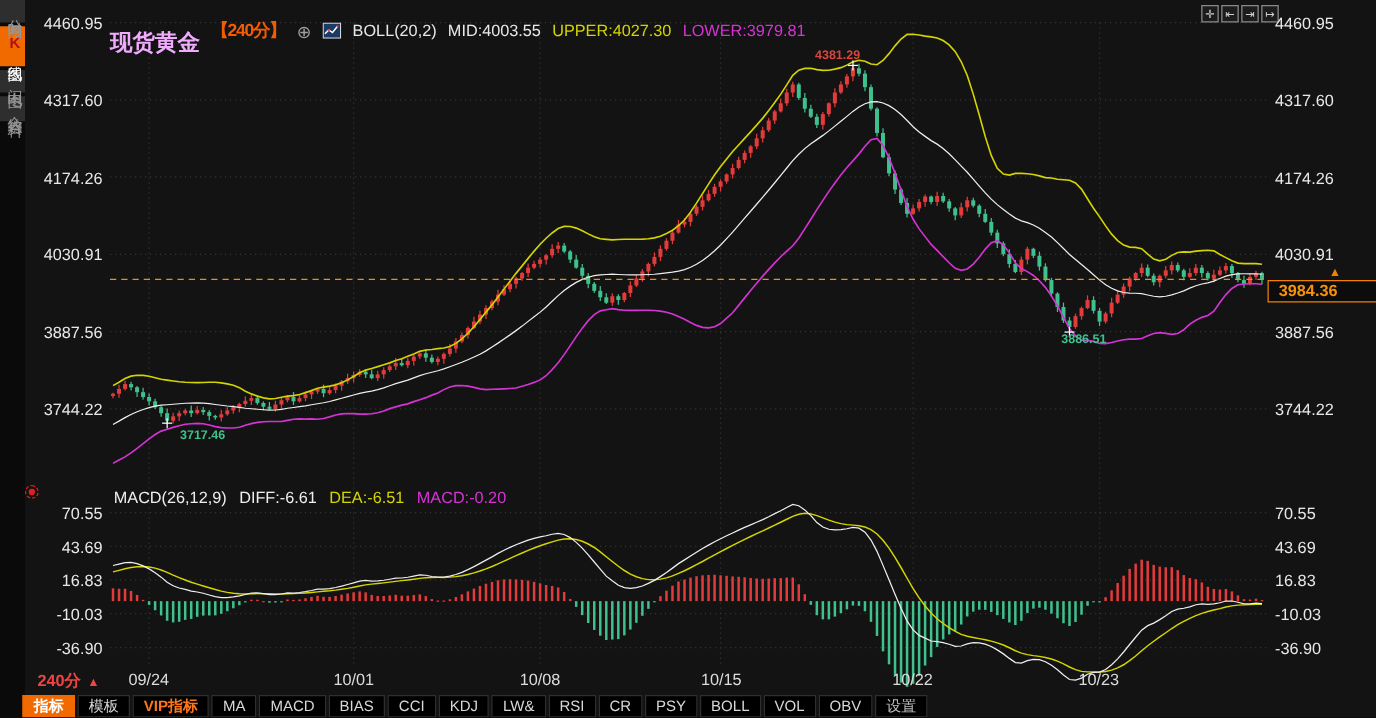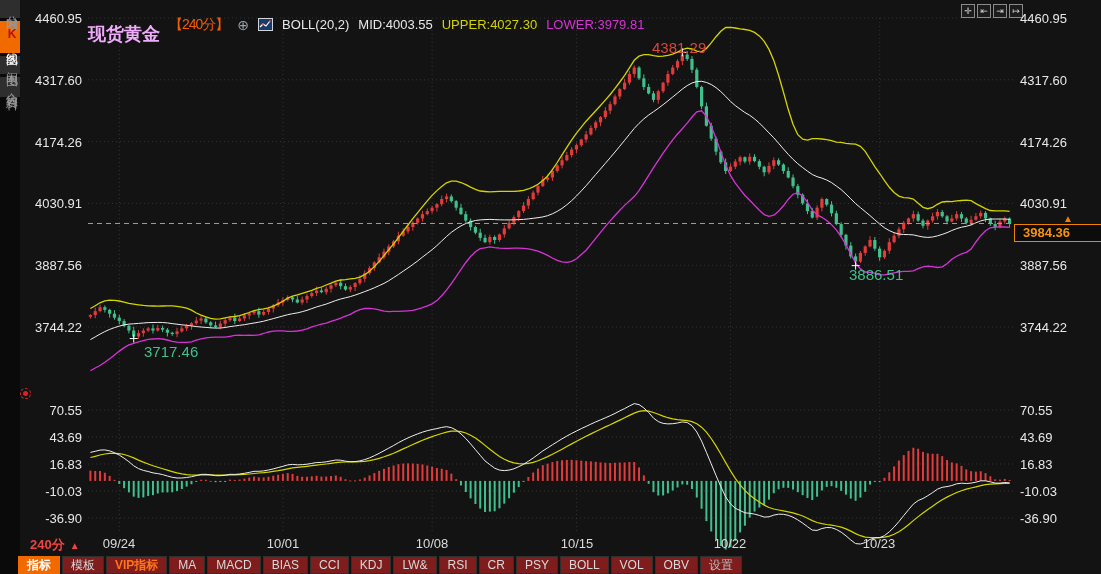--- a/index.html
+++ b/index.html
@@ -16,21 +16,21 @@
   .side-item .kchar{color:#b51212;font-weight:bold;}
 
   
   .rec{position:absolute;left:20px;top:388px;width:11px;height:11px;border:1px dashed #e02020;
     border-radius:50%;box-sizing:border-box;}
   .rec::after{content:"";position:absolute;left:2px;top:2px;width:5px;height:5px;background:#e02020;border-radius:50%;}
 
   
   .titlebar{position:absolute;left:88px;top:3px;display:flex;align-items:center;gap:9px;font-size:13px;white-space:nowrap;}
   .t-symbol{color:#f0abfc;font-weight:bold;font-size:18px;margin-top:19px;}
-  .t-period{color:#f25c05;font-weight:normal;font-size:14px;letter-spacing:-1px;}
+  .t-period{color:#f25c05;font-weight:bold;font-size:14px;letter-spacing:-1px;}
   .t-plus{color:#9aa0a6;font-size:14px;}
   .t-chart-icon{width:15px;height:13px;display:inline-block;}
   .t-boll,.t-mid{color:#e8e8e8;}
   .t-upper{color:#d4d400;}
   .t-lower{color:#d633d6;}
 
   
   .winbtns{position:absolute;left:961px;top:4px;display:flex;gap:2px;}
   .wbtn{width:12px;height:12px;border:1px solid #8a8a8a;background:#1c1c1c;color:#d0d0d0;
     font-size:9px;line-height:12px;text-align:center;cursor:pointer;}
@@ -40,37 +40,37 @@
   .ylabel-r{position:absolute;width:72px;text-align:left;font-size:13px;color:#e8e8e8;left:1020px;}
   .xlabel{position:absolute;top:536px;width:56px;text-align:center;font-size:13px;color:#dcdcdc;}
 
   
   .macdbar{position:absolute;left:91px;top:390px;display:flex;gap:10px;font-size:13px;white-space:nowrap;}
   .m-title,.m-diff{color:#eeeeee;}
   .m-dea{color:#d4d400;}
   .m-macd{color:#d633d6;}
 
   
-  .anno{position:absolute;font-size:15px;font-weight:normal;}
+  .anno{position:absolute;font-size:10px;font-weight:bold;}
   .anno-high{color:#d9453f;}
   .anno-low{color:#3fc08d;}
 
   
   .badge{position:absolute;left:1014px;top:224px;width:80px;height:16px;line-height:16px;
     border:1px solid #f08200;background:#0c0c0c;color:#f8920a;font-size:13px;font-weight:bold;padding-left:8px;}
   .badge-caret{position:absolute;left:1063px;top:213px;color:#f08200;font-size:10px;}
 
   
   .period{position:absolute;left:30px;top:536px;color:#ef4444;font-weight:bold;font-size:13px;cursor:pointer;}
   .period .caret{font-size:10px;margin-left:5px;}
   .watermark{position:absolute;left:962px;top:512px;font-size:32px;color:#d6d6d6;letter-spacing:3px;}
 
   
   .toolbar{position:absolute;left:18px;top:556px;height:18px;display:flex;gap:2px;background:transparent;}
-  .tb{height:16px;line-height:16px;padding:0 8px;background:#7f1d1d;border:1px solid #2f2f2f;
+  .tb{height:16px;line-height:16px;padding:0 8px;background:#000000;border:1px solid #2f2f2f;
     color:#d8d8d8;font-size:12px;cursor:pointer;white-space:nowrap;}
   .tb.active{background:#f06a00;border-color:#f06a00;color:#ffffff;font-weight:bold;}
   .tb.vip{color:#ff7519;font-weight:bold;}
   .tb.muted{color:#bdbdbd;}
 </style>
 </head>
 <body>
 
 <div class="app">
 
@@ -734,20 +734,26 @@
   <div class="ylabel" style="top:430px">43.69</div>
   <div class="ylabel" style="top:457px">16.83</div>
   <div class="ylabel" style="top:484px">-10.03</div>
   <div class="ylabel" style="top:511px">-36.90</div>
   <div class="ylabel-r" style="top:403px">70.55</div>
   <div class="ylabel-r" style="top:430px">43.69</div>
   <div class="ylabel-r" style="top:457px">16.83</div>
   <div class="ylabel-r" style="top:484px">-10.03</div>
   <div class="ylabel-r" style="top:511px">-36.90</div>
 
+  <div class="macdbar">
+    <span class="m-title">MACD(26,12,9)</span>
+    <span class="m-diff">DIFF:-6.61</span>
+    <span class="m-dea">DEA:-6.51</span>
+    <span class="m-macd">MACD:-0.20</span>
+  </div>
 
   <div class="anno anno-high" style="left:652px;top:39px">4381.29</div>
   <div class="anno anno-low" style="left:144px;top:343px">3717.46</div>
   <div class="anno anno-low" style="left:849px;top:266px">3886.51</div>
 
   <div class="badge">3984.36</div>
   <div class="badge-caret">▲</div>
 
   <div class="xlabel" style="left:91px">09/24</div>
   <div class="xlabel" style="left:255px">10/01</div>

